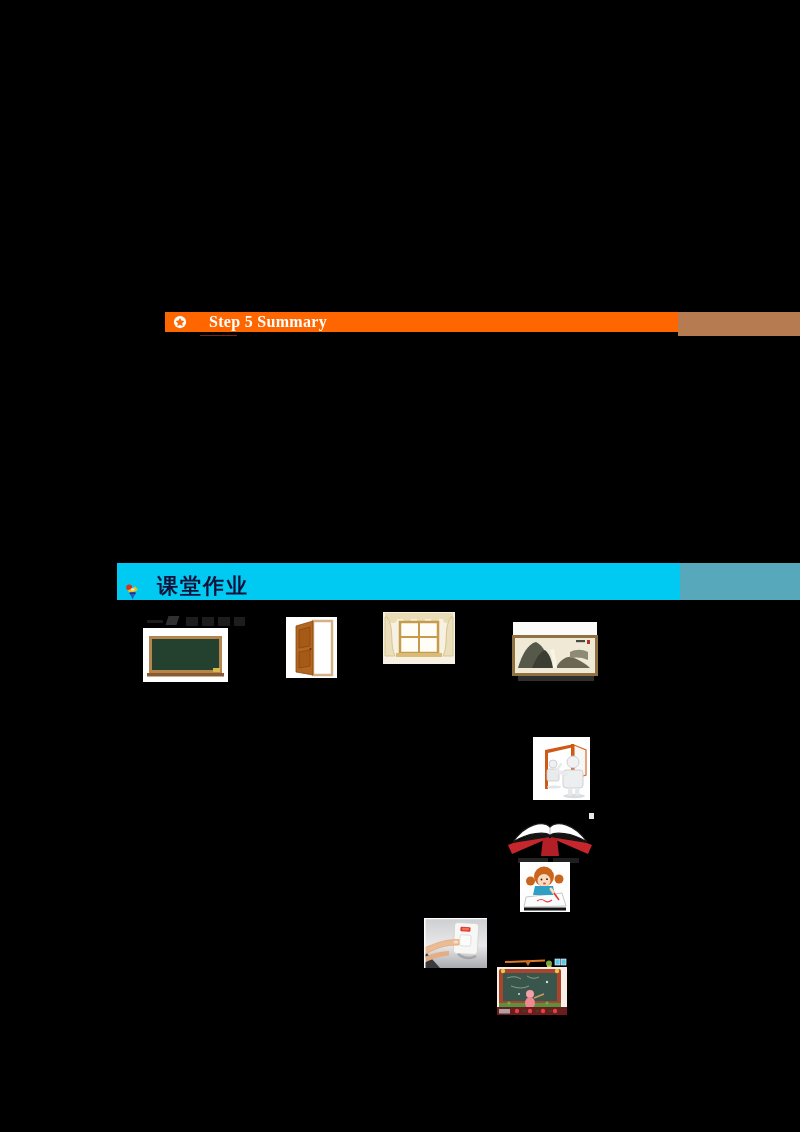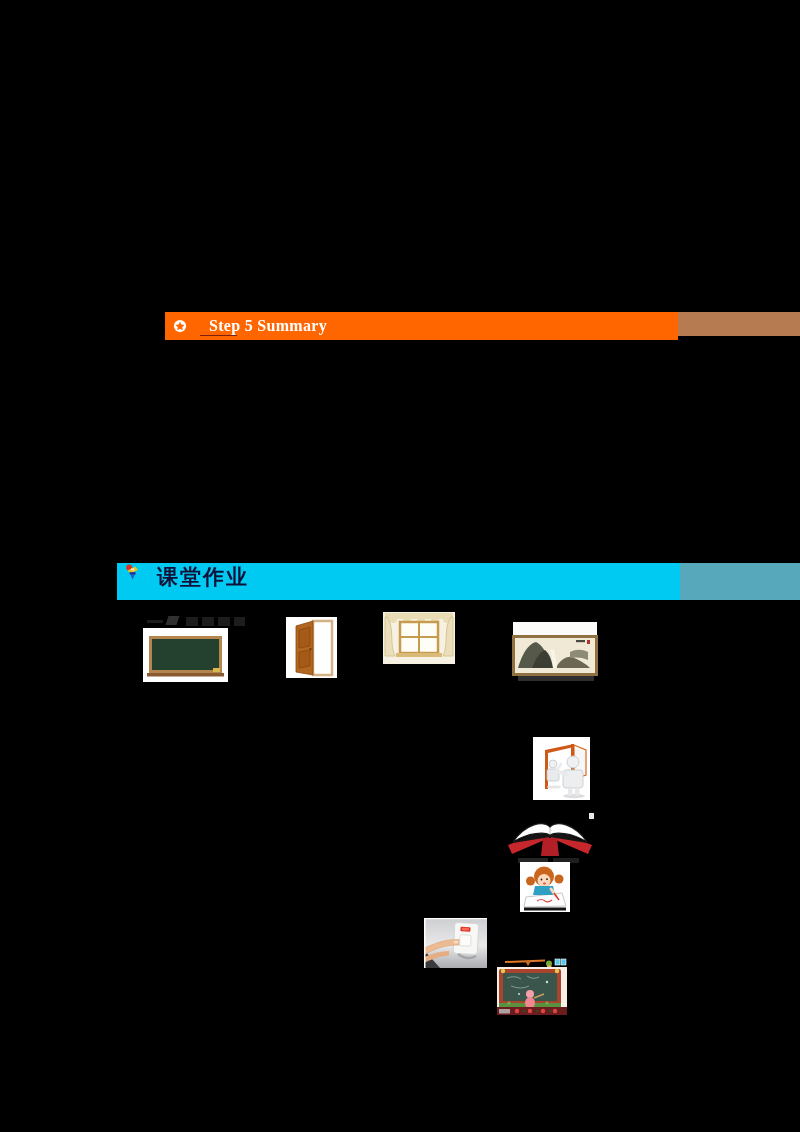--- a/index.html
+++ b/index.html
@@ -1,27 +1,27 @@
 <!DOCTYPE html>
 <html><head>
 <meta charset="utf-8">
 <style>
   html,body{margin:0;padding:0;background:#000;}
   #canvas{position:relative;width:800px;height:1132px;background:#000;overflow:hidden;
           font-family:"Liberation Sans",sans-serif;}
   .abs{position:absolute;}
   
-  .summary-bar{left:165px;top:312px;width:513px;height:28px;background:#FF6600;
+  .summary-bar{left:165px;top:312px;width:513px;height:20px;background:#FF6600;
                display:flex;align-items:center;}
   .summary-end{left:678px;top:312px;width:122px;height:24px;background:#B67B51;}
   .summary-label{color:#FFFFFF;font-family:"Liberation Serif",serif;font-weight:bold;
                  font-size:16px;margin-left:22px;letter-spacing:.3px;}
   .summary-underline{left:200px;top:335px;width:37px;height:1px;background:#7d2016;}
   .hw-bar{left:117px;top:563px;width:563px;height:37px;background:#00CAF2;
-          display:flex;align-items:flex-start;}
+          display:flex;align-items:flex-end;}
   .hw-end{left:680px;top:563px;width:120px;height:37px;background:#58A8BC;}
   .hw-label{color:#101038;font-weight:bold;font-size:21px;margin-left:17px;letter-spacing:2px;}
   .banner-icon{margin-left:8px;flex:0 0 auto;display:block;}
   
   .card{background:#fff;}
   .artifact{background:#1d1d1d;}
   svg{display:block;}
 </style>
 </head>
 <body>

